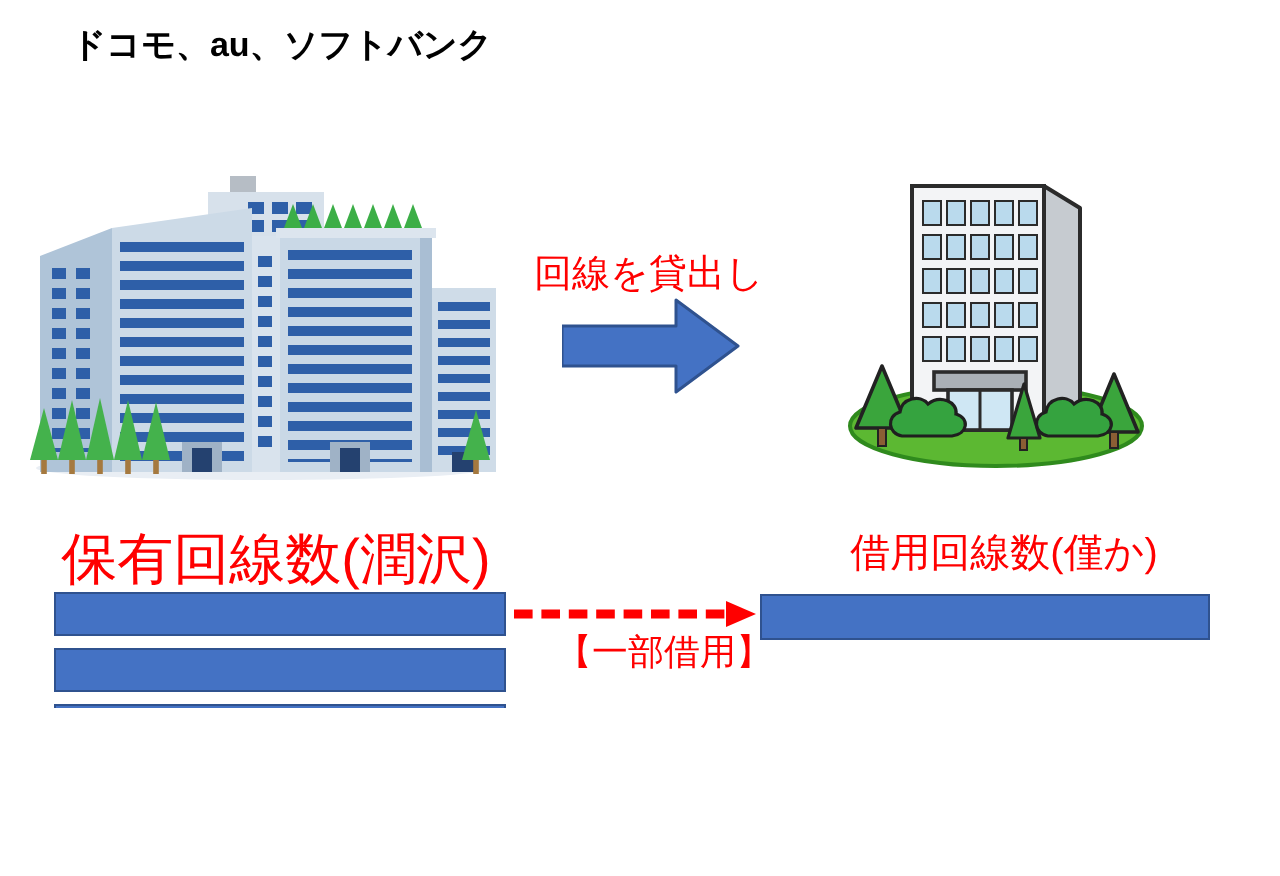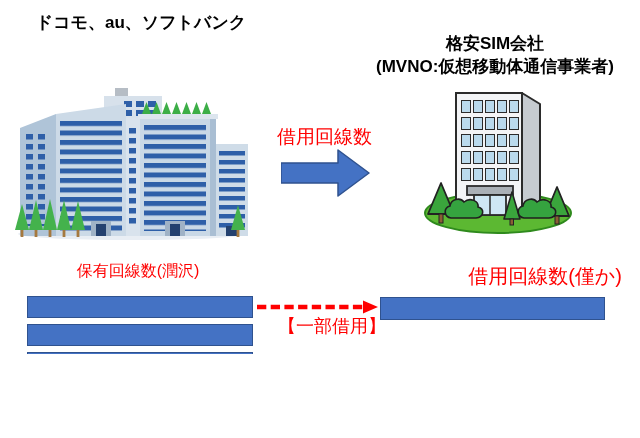--- a/index.html
+++ b/index.html
@@ -16,46 +16,42 @@
   }
   .abs{position:absolute;}
   .title{
     font-weight:700;font-size:17px;line-height:23px;color:var(--titleColor);
     text-align:center;white-space:nowrap;
   }
   .red{color:var(--red);text-align:center;white-space:nowrap;font-weight:400;}
   #t-left{left:16px;top:11px;width:250px;}
   #t-right{left:352px;top:32px;width:286px;}
   #lend-label{left:262px;top:124px;width:125px;font-size:19px;}
-  #mno-bars-label{left:18px;top:261px;width:240px;font-size:16px;}
-  #mvno-bars-label{left:382px;top:263px;width:240px;font-size:20px;text-align:right;}
+  #mno-bars-label{left:18px;top:261px;width:240px;font-size:28px;}
+  #mvno-bars-label{left:382px;top:263px;width:240px;font-size:20px;}
   #borrow-label{left:250px;top:314px;width:136px;font-size:18px;text-align:right;}
   #bldg-left{left:14px;top:88px;}
   #bldg-right{left:420px;top:87px;}
   #lend-arrow{left:281px;top:149px;}
   #borrow-arrow{left:257px;top:299px;}
   .bars{display:flex;flex-direction:column;gap:6px;}
   #mno-bars{left:27px;top:296px;width:226px;}
   #mvno-bars{left:380px;top:297px;width:225px;}
   .bars .bar{height:22px;background:var(--bar);border:1.5px solid var(--barBorder);box-sizing:border-box;}
   #mvno-bars .bar{height:23px;}
 </style>
 </head>
 <body>
 
 <div class="stage">
 
   <div class="abs title" id="t-left">
     <div>ドコモ、au、ソフトバンク</div>
   </div>
 
-  <div class="abs title" id="t-right">
-    <div>格安SIM会社</div>
-    <div>(MVNO:仮想移動体通信事業者)</div>
-  </div>
 
   <svg class="abs" id="bldg-left" viewBox="0 0 236 152" width="236" height="152" xmlns="http://www.w3.org/2000/svg">
     <defs>
       <pattern id="hs1" width="8" height="9.5" patternUnits="userSpaceOnUse">
           <rect width="8" height="5" fill="#2E5FA8"></rect>
         </pattern>
       <pattern id="hs2" width="8" height="9" patternUnits="userSpaceOnUse">
           <rect width="8" height="4.5" fill="#2E5FA8"></rect>
         </pattern>
       <pattern id="wp" width="12" height="10" patternUnits="userSpaceOnUse">
@@ -161,21 +157,21 @@
       <line x1="70" y1="108" x2="70" y2="128" stroke="#2B2B2B" stroke-width="1.5"></line>
     </g>
     <g>
       <polygon points="92,105 84,132 100,132" fill="#3AA53C" stroke="#222222" stroke-width="1.6" stroke-linejoin="round"></polygon>
       <rect x="90" y="132" width="3.5" height="6" fill="#8B5E34" stroke="#222222" stroke-width="1"></rect>
     </g>
     <path d="M31,131 c-7,-1 -8,-10 -1,-12 c1,-7 10,-9 14,-4 c6,-5 15,-1 14,5 c7,2 6,10 -2,11 z" fill="#35A33F" stroke="#1F1F1F" stroke-width="1.6"></path>
     <path transform="translate(73,0)" d="M31,131 c-7,-1 -8,-10 -1,-12 c1,-7 10,-9 14,-4 c6,-5 15,-1 14,5 c7,2 6,10 -2,11 z" fill="#35A33F" stroke="#1F1F1F" stroke-width="1.6"></path>
   </svg>
 
-  <div class="abs red" id="lend-label">借用回線数</div>
+  <div class="abs red" id="lend-label">回線を貸出し</div>
   <svg class="abs" id="lend-arrow" viewBox="0 0 89 48" width="89" height="48" xmlns="http://www.w3.org/2000/svg">
     <polygon points="0,14 57,14 57,1 88,24 57,47 57,34 0,34" fill="var(--bar)" stroke="var(--barBorder)" stroke-width="1.5" stroke-linejoin="round"></polygon>
   </svg>
 
   <div class="abs red" id="mno-bars-label">保有回線数(潤沢)</div>
   <div class="abs red" id="mvno-bars-label">借用回線数(僅か)</div>
 
   <div class="abs bars" id="mno-bars">
       <div class="bar"></div>
       <div class="bar"></div>

